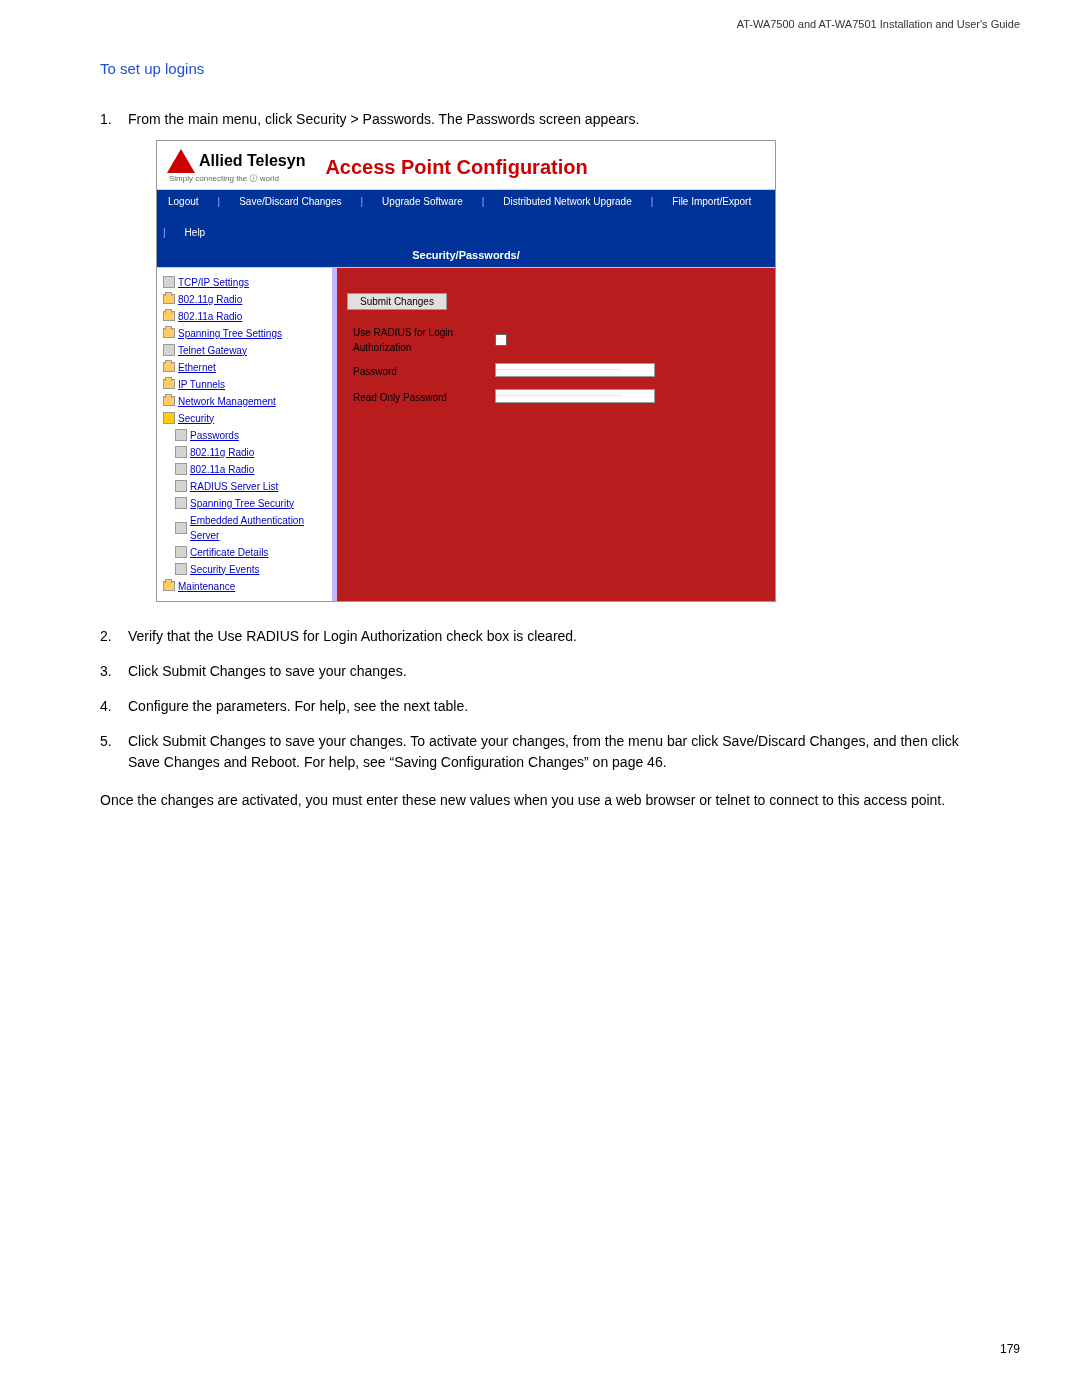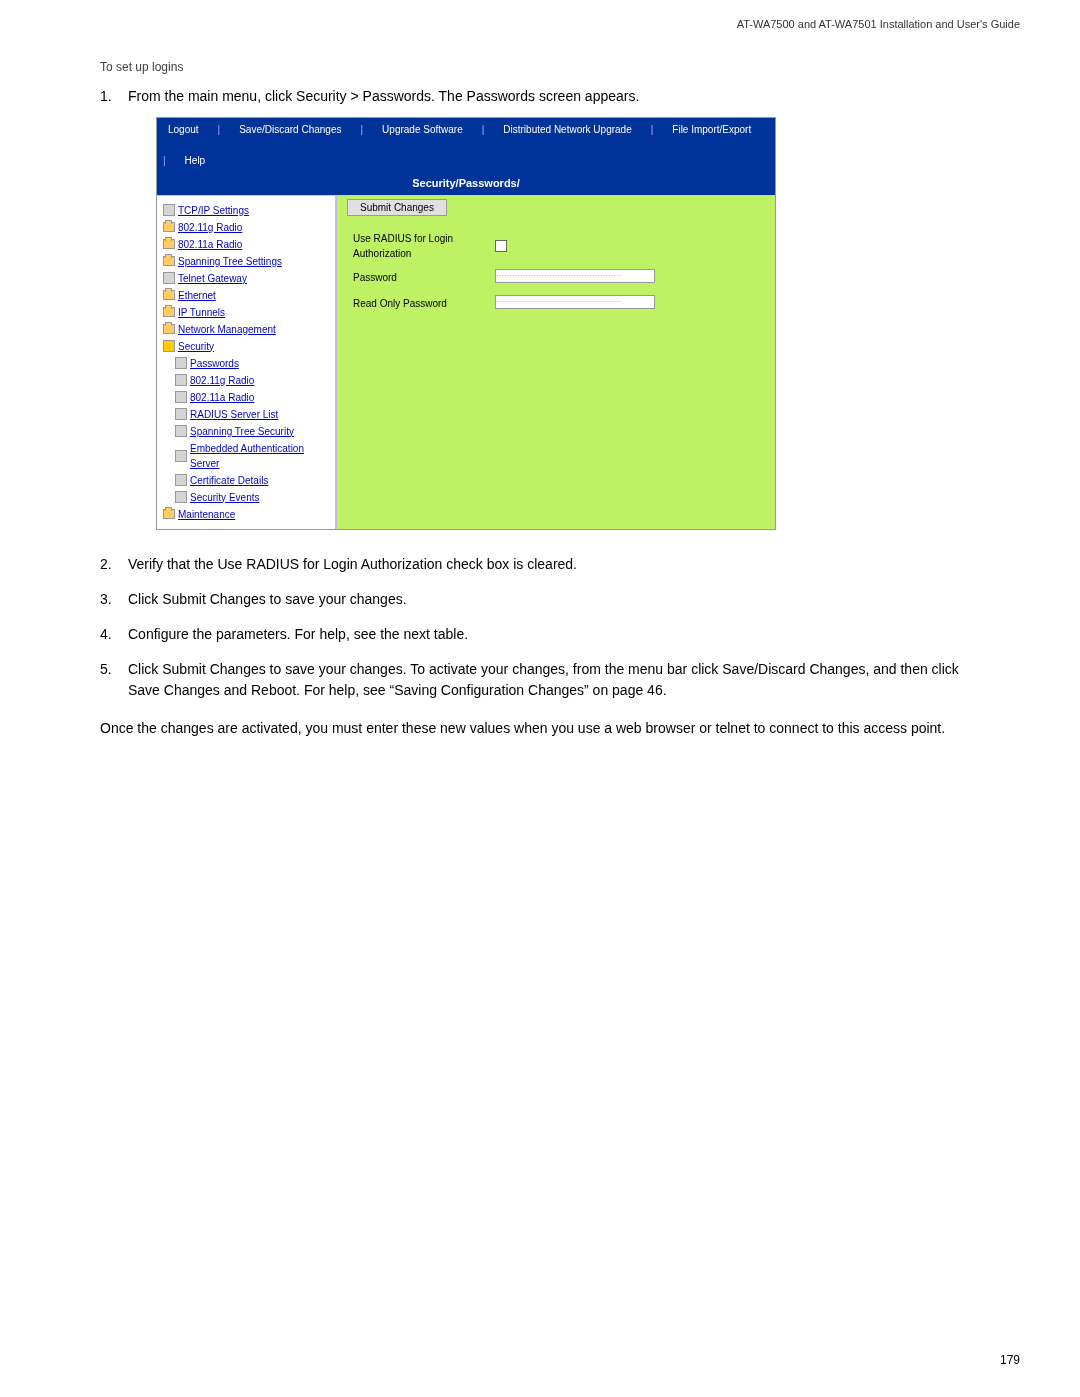--- a/index.html
+++ b/index.html
@@ -18,24 +18,24 @@
       padding: 18px 60px 10px 60px;
       font-size: 11px;
       color: #333;
     }
 
     .page-content {
       padding: 20px 100px 60px 100px;
     }
 
     .section-title {
-      font-size: 12px;
+      font-size: 15px;
       font-weight: normal;
-      margin-bottom: 12px;
-      color: #404040;
+      margin-bottom: 32px;
+      color: #1d4ed8;
     }
 
     .numbered-list {
       list-style: none;
       padding: 0;
     }
 
     .numbered-list li {
       display: flex;
       margin-bottom: 14px;
@@ -144,21 +144,21 @@
 
     
     .ap-body {
       display: flex;
       border-top: 1px solid #ccc;
     }
 
     
     .sidebar {
       width: 180px;
-      border-right: 2px solid #c4b5fd;
+      border-right: 5px solid #c4b5fd;
       padding: 6px 4px;
       background: #fff;
     }
 
     .sidebar-link {
       display: flex;
       align-items: center;
       gap: 3px;
       color: #0000cc;
       text-decoration: underline;
@@ -207,22 +207,22 @@
       width: 12px;
       height: 12px;
       background: #ffcc00;
       border: 1px solid #999;
       flex-shrink: 0;
     }
 
     
     .main-panel {
       flex: 1;
-      padding: 3px 10px;
-      background: #bef264;
+      padding: 25px 10px;
+      background: #b91c1c;
     }
 
     .submit-btn {
       background: #e0e0e0;
       border: 1px solid #999;
       padding: 2px 12px;
       font-size: 10px;
       cursor: pointer;
       margin-bottom: 10px;
     }
@@ -282,21 +282,21 @@
 
     
     .bottom-text {
       margin-top: 16px;
       font-size: 14px;
       line-height: 1.6;
     }
 
     .page-number {
       position: absolute;
-      bottom: 30px;
+      bottom: 41px;
       right: 60px;
       font-size: 12px;
       color: #000;
     }
   </style>
 </head>
 <body>
 
 <div class="page-header">
   <span>AT-WA7500 and AT-WA7501 Installation and User's Guide</span>
@@ -309,20 +309,30 @@
   <ol class="numbered-list">
 
     <li>
       <span class="num">1.</span>
       <div class="li-text">
         <span>From the main menu, click Security &gt; Passwords. The Passwords screen appears.</span>
 
         
         <div class="screenshot-container">
 
+          <div class="ap-header">
+            <div class="ap-logo">
+              <div class="logo-main">
+                <div class="logo-triangle"></div>
+                <span class="logo-text">Allied Telesyn</span>
+              </div>
+              <div class="logo-sub">Simply connecting the ⓘ world</div>
+            </div>
+            <div class="ap-title">Access Point Configuration</div>
+          </div>
 
           <div class="nav-bar">
             <a class="nav-item">Logout</a>
             <span class="nav-separator">|</span>
             <a class="nav-item">Save/Discard Changes</a>
             <span class="nav-separator">|</span>
             <a class="nav-item">Upgrade Software</a>
             <span class="nav-separator">|</span>
             <a class="nav-item">Distributed Network Upgrade</a>
             <span class="nav-separator">|</span>

